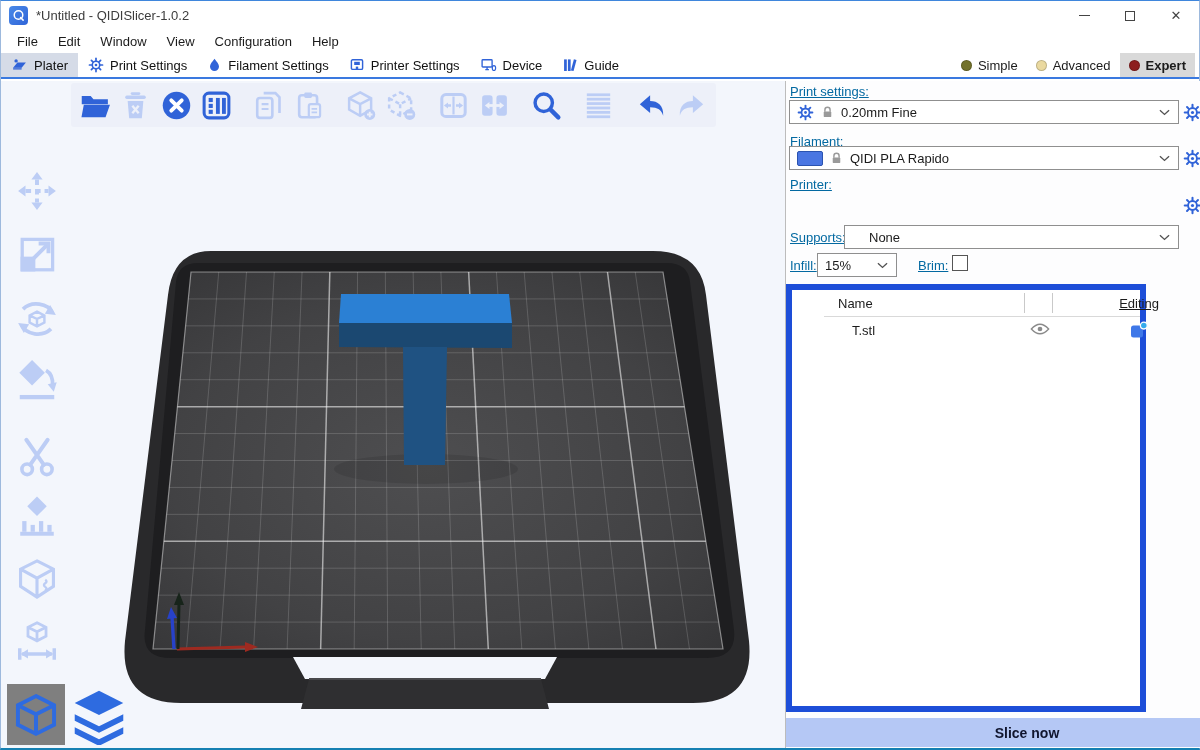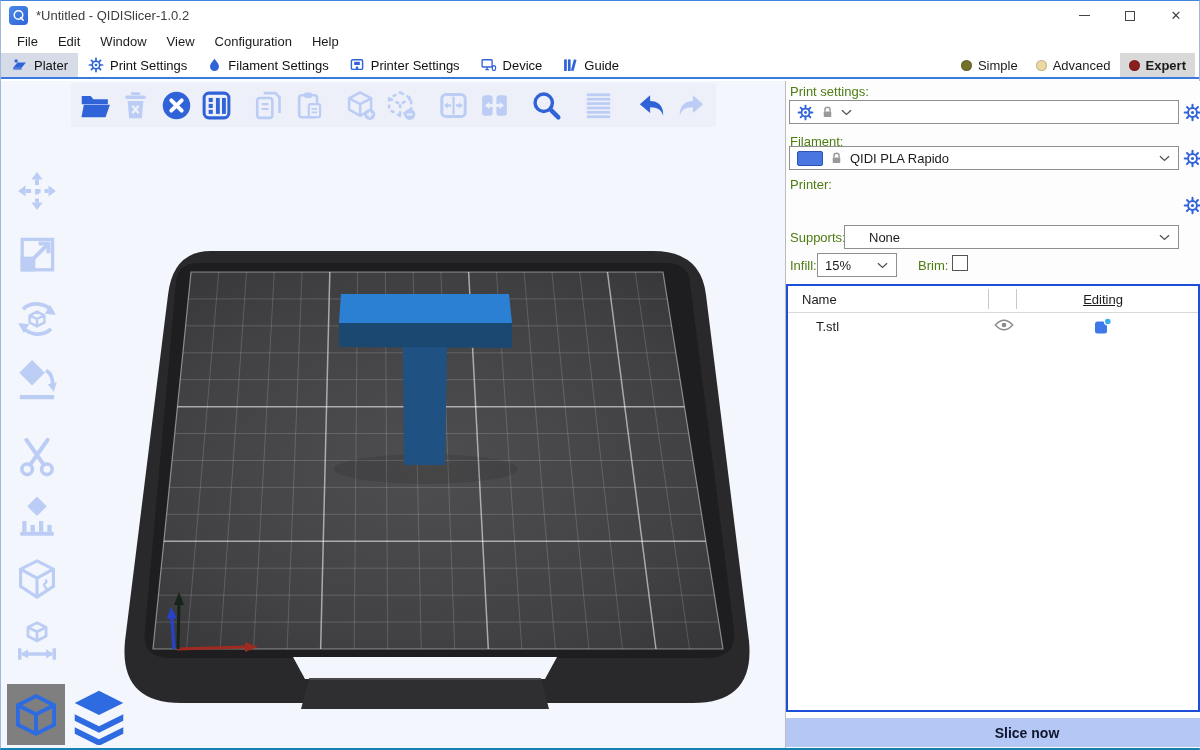--- a/index.html
+++ b/index.html
@@ -47,30 +47,30 @@
   
   .lt-btn { position:absolute; left:9px; width:54px; height:54px; display:flex; align-items:center; justify-content:center; color:#bccdf5; }
   .lt-btn svg { width:46px; height:46px; }
 
   
   #view3d-btn { position:absolute; left:6px; top:603px; width:58px; height:61px; background:#7f7f7f; display:flex; align-items:center; justify-content:center; }
   #preview-btn { position:absolute; left:67px; top:603px; width:62px; height:64px; display:flex; align-items:center; justify-content:center; }
 
   
   #right-panel { position:absolute; left:784px; top:80px; width:415px; height:667px; background:#fdfdfe; border-left:1px solid #bcbcbc; }
-  .rp-label { position:absolute; left:4px; color:#4d7c0f; }
+  .rp-label { position:absolute; left:4px; color:#0369a1;text-decoration:underline; }
   .combo { position:absolute; height:24px; background:#fff; border:1px solid #8f8f8f; display:flex; align-items:center; gap:7px; padding:0 8px 0 7px; }
   .combo .val { flex:1 1 auto; white-space:nowrap; overflow:hidden; }
   .gear-out { position:absolute; width:20px; height:20px; color:#3063d8; display:flex; align-items:center; justify-content:center; }
   .lock { color:#9a9a9a; }
   .chev { color:#555; flex:0 0 auto; }
   #filament-swatch { width:26px; height:15px; background:#4a76e2; border:1px solid #2b53b0; border-radius:2px; flex:0 0 auto; }
   #brim-checkbox { position:absolute; left:166px; top:174px; width:16px; height:16px; border:1px solid #555; background:#fff; }
 
-  #object-list { position:absolute; left:0; top:203px; width:414px; height:428px; border:2px solid #1d4ed8; background:#fff; }
+  #object-list { position:absolute; left:0; top:203px; width:360px; height:428px; border:6px solid #1d4ed8; background:#fff;padding-left:32px; }
   #list-header { position:relative; height:27px; border-bottom:1px solid #d9d9d9; }
   #col-name { position:absolute; left:14px; top:6px; }
   #col-editing { position:absolute; left:283px; top:6px; width:64px; text-align:center;text-decoration:underline; }
   .col-sep { position:absolute; top:3px; width:1px; height:20px; background:#c9c9c9; }
   #list-row { position:relative; height:27px; }
   #cell-name { position:absolute; left:28px; top:6px; }
   #eye-btn { position:absolute; left:206px; top:5px; width:20px; height:16px; color:#8a8a8a; }
   #edit-btn { position:absolute; left:305px; top:3px; width:20px; height:20px; }
 
   #slice-btn { position:absolute; left:0; top:637px; width:482px; height:29px; background:#b5c8f5; border:none;
@@ -469,20 +469,21 @@
 
   <div id="right-panel">
     <span class="rp-label" style="top:3px">Print settings:</span>
     <div class="combo" style="left:3px; top:19px; width:390px">
       <svg width="17" height="17" viewBox="0 0 24 24" style="color:#3063d8">
           <use href="#i-gear"></use>
         </svg>
       <svg class="lock" width="13" height="14" viewBox="0 0 20 20">
           <use href="#i-lock"></use>
         </svg>
+      <span class="val">0.20mm Fine</span>
       <svg class="chev" width="11" height="7" viewBox="0 0 12 7">
           <use href="#i-chev"></use>
         </svg>
     </div>
     <div class="gear-out" style="left:396px; top:21px">
       <svg width="19" height="19" viewBox="0 0 24 24">
           <use href="#i-gear"></use>
         </svg>
     </div>
 

